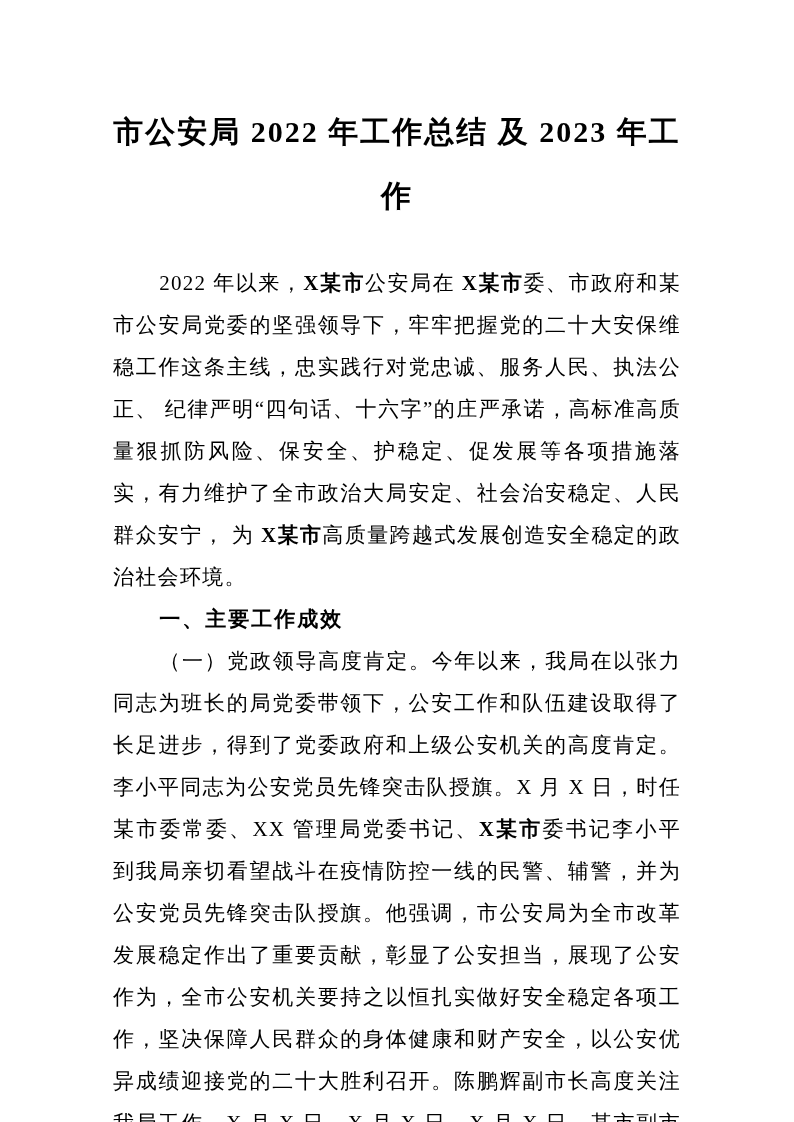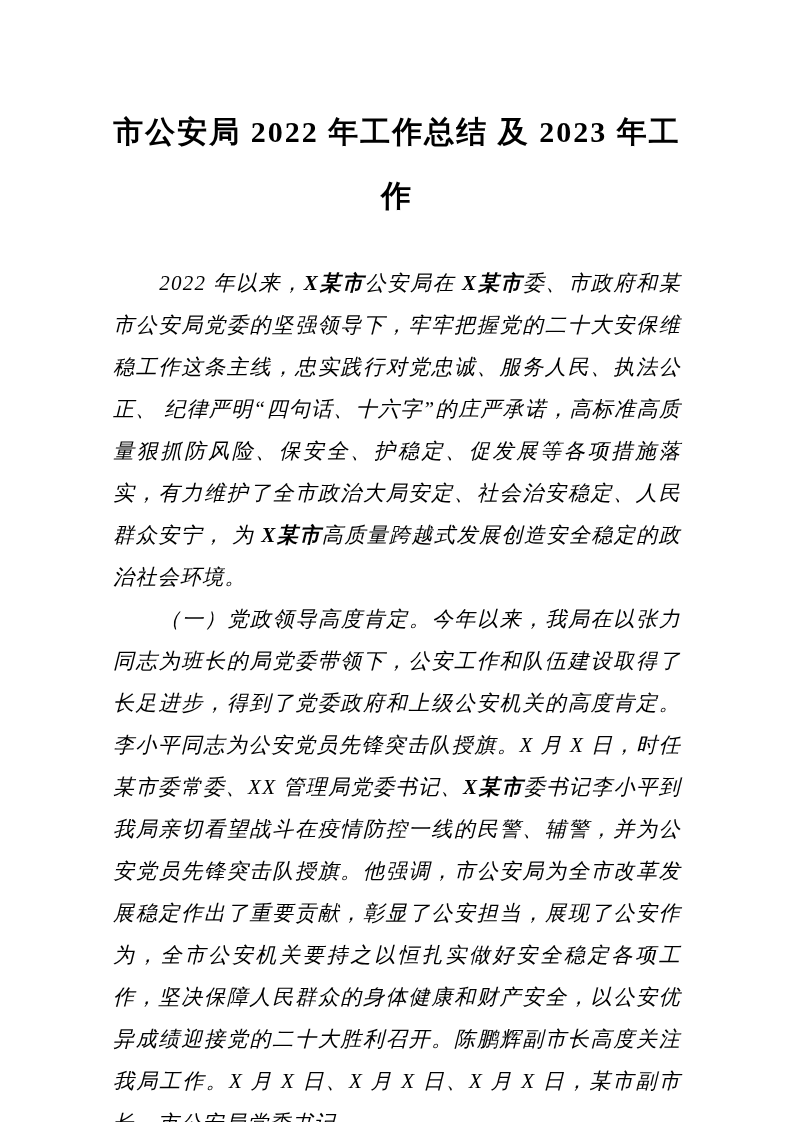--- a/index.html
+++ b/index.html
@@ -36,21 +36,20 @@
   }
   .para {
     margin: 0;
     font-size: 21px;
     line-height: 42px;
     letter-spacing: 1.3px;
     text-align: justify;
     text-justify: inter-character;
     text-indent: 2.2em;
     color: #000000;
-    font-style: italic;
   }
   .para .bold {
     font-weight: 700;
   }
   .para.heading {
     font-family: "Liberation Sans", "DejaVu Sans", sans-serif;
     font-weight: 700;
     font-size: 21px;
     letter-spacing: 2px;
     text-align: left;
@@ -58,15 +57,16 @@
 </style>
 </head>
 <body>
 
 <div class="page">
   <h1 class="title">
     <span class="title-line">市公安局 2022 年工作总结 及 2023 年工作</span>
   </h1>
   <div class="content">
       <p class="para"><span>2022 年以来，</span><span class="bold">X某市</span><span>公安局在 </span><span class="bold">X某市</span><span>委、市政府和某市公安局党委的坚强领导下，牢牢把握党的二十大安保维稳工作这条主线，忠实践行对党忠诚、服务人民、执法公正、 纪律严明“四句话、十六字”的庄严承诺，高标准高质量狠抓防风险、保安全、护稳定、促发展等各项措施落实，有力维护了全市政治大局安定、社会治安稳定、人民群众安宁， 为 </span><span class="bold">X某市</span><span>高质量跨越式发展创造安全稳定的政治社会环境。</span></p>
+      <p class="para heading"><span>一、主要工作成效</span></p>
       <p class="para"><span>（一）党政领导高度肯定。今年以来，我局在以张力同志为班长的局党委带领下，公安工作和队伍建设取得了长足进步，得到了党委政府和上级公安机关的高度肯定。李小平同志为公安党员先锋突击队授旗。X 月 X 日，时任某市委常委、XX 管理局党委书记、</span><span class="bold">X某市</span><span>委书记李小平到我局亲切看望战斗在疫情防控一线的民警、辅警，并为公安党员先锋突击队授旗。他强调，市公安局为全市改革发展稳定作出了重要贡献，彰显了公安担当，展现了公安作为，全市公安机关要持之以恒扎实做好安全稳定各项工作，坚决保障人民群众的身体健康和财产安全，以公安优异成绩迎接党的二十大胜利召开。陈鹏辉副市长高度关注我局工作。X 月 X 日、X 月 X 日、X 月 X 日，某市副市长、市公安局党委书记、</span></p>
     </div>
 </div>
 
 </body></html>

